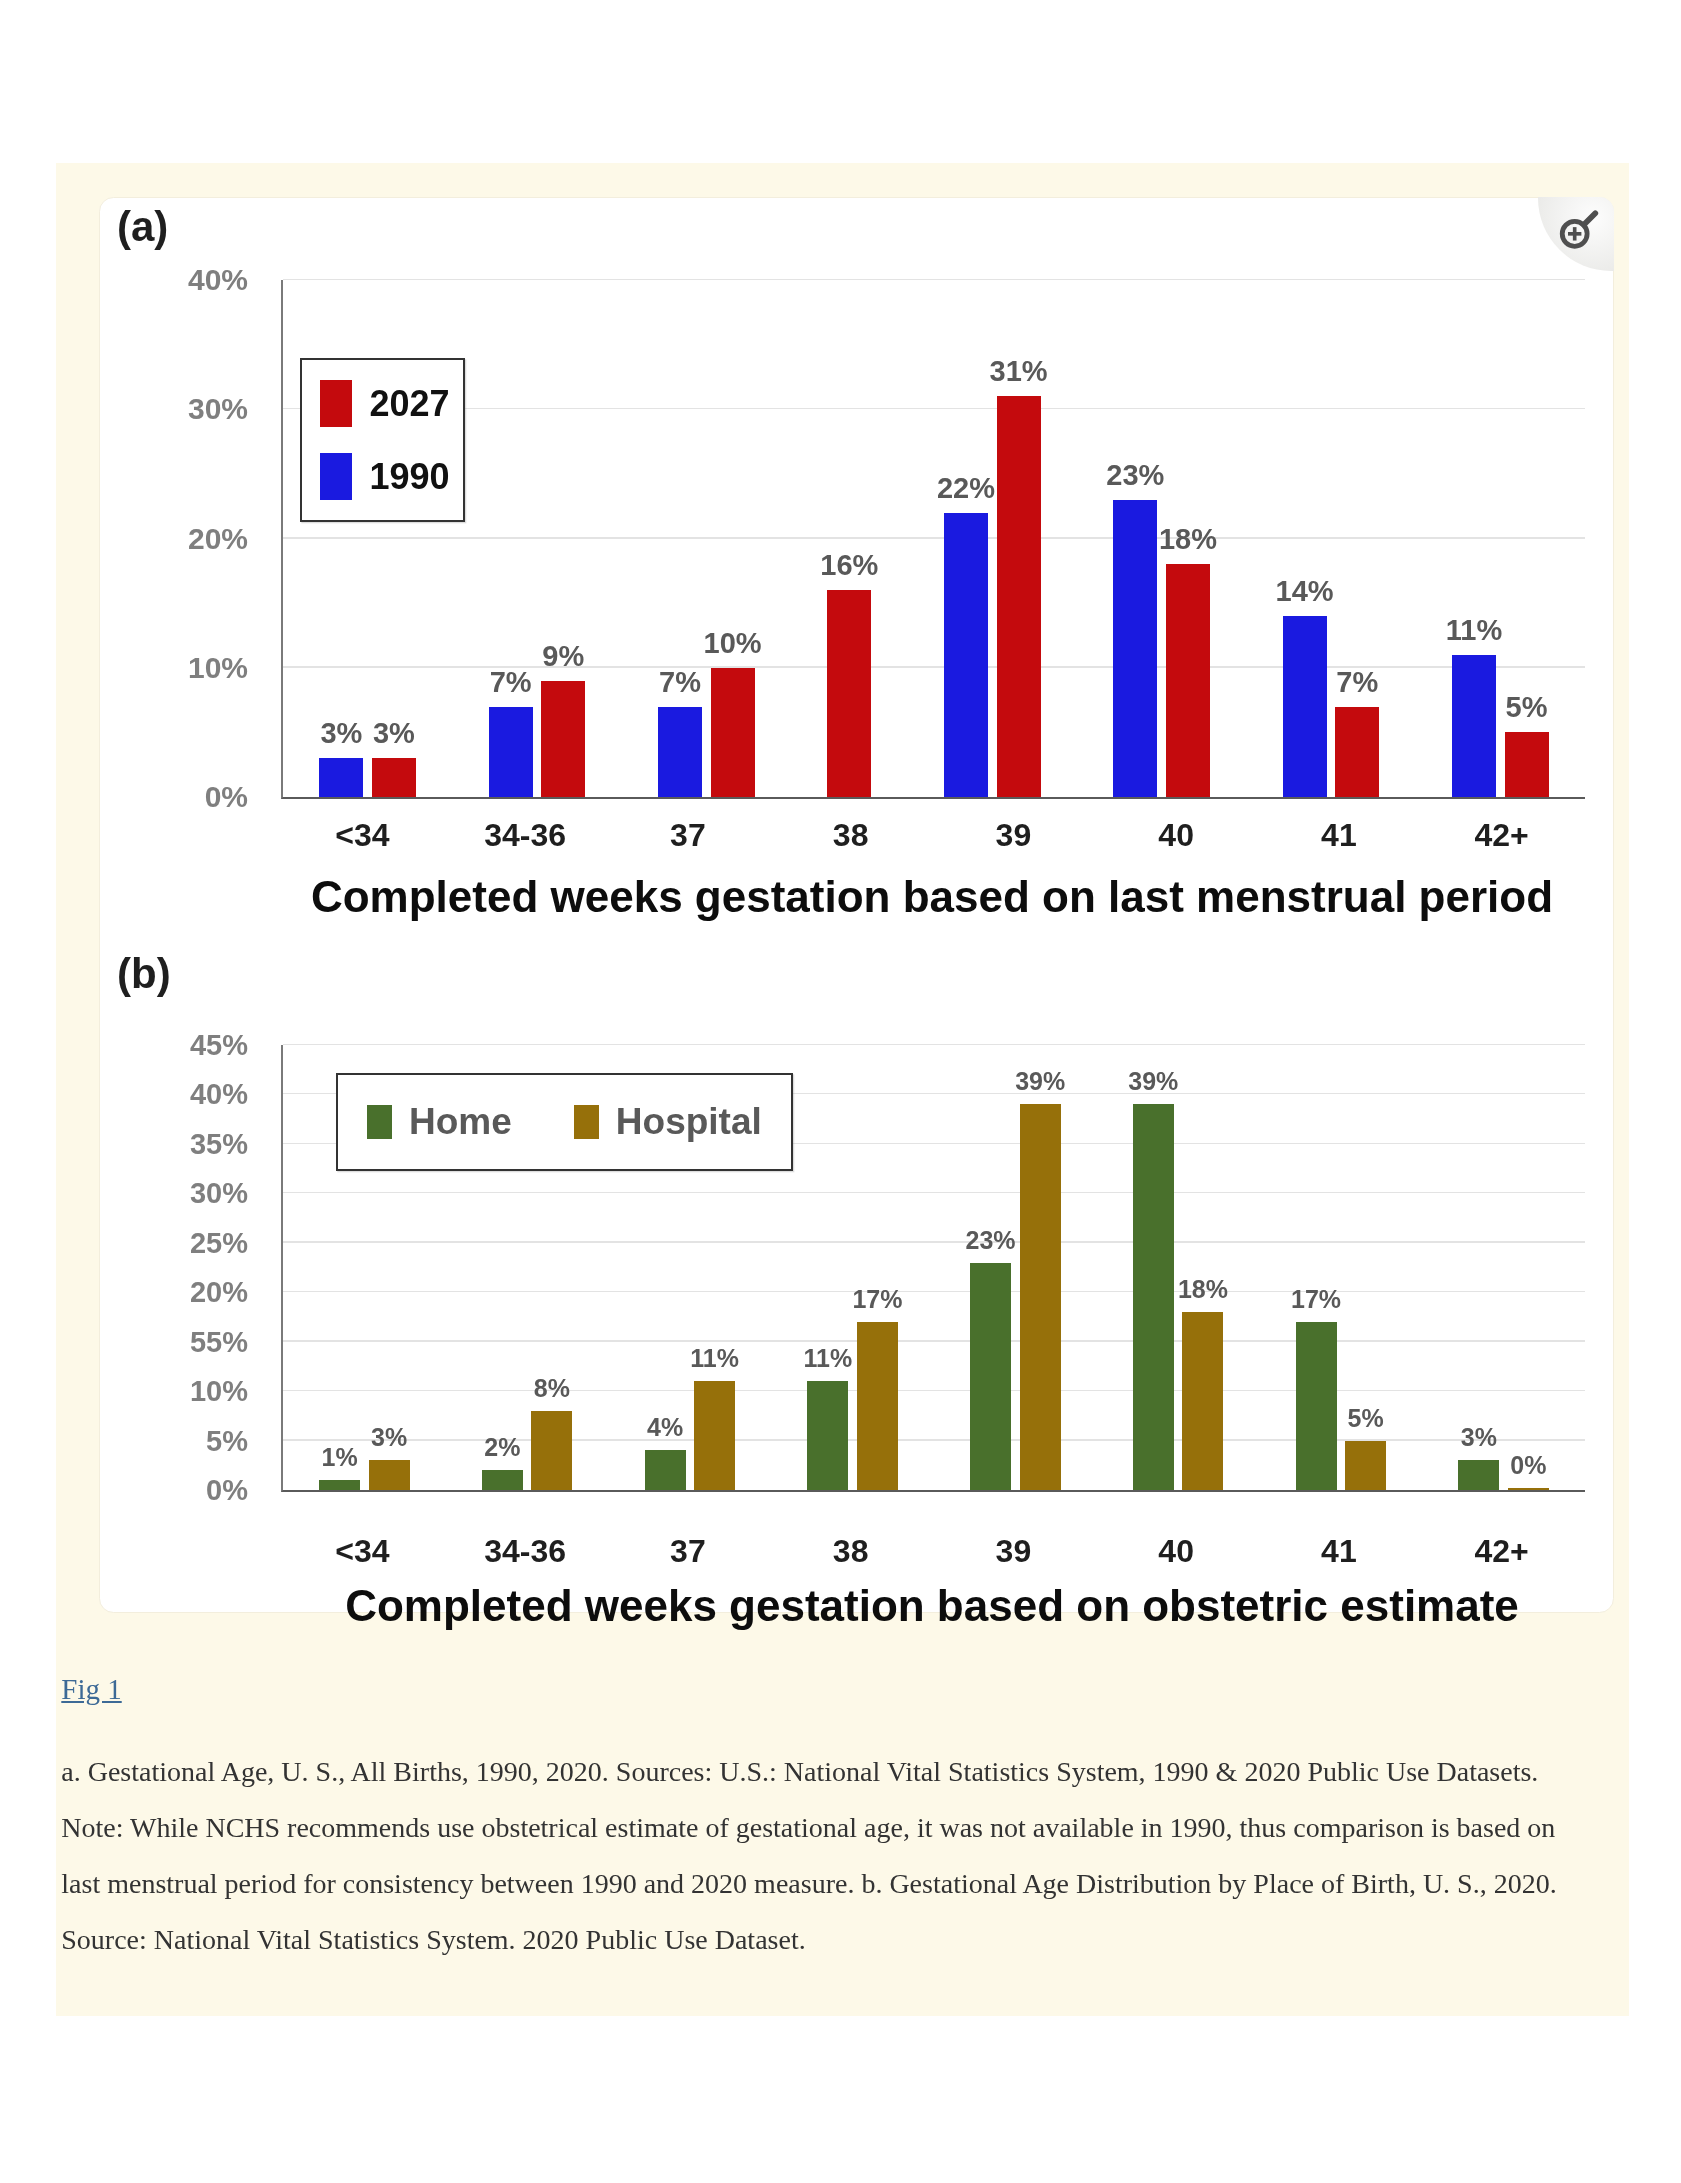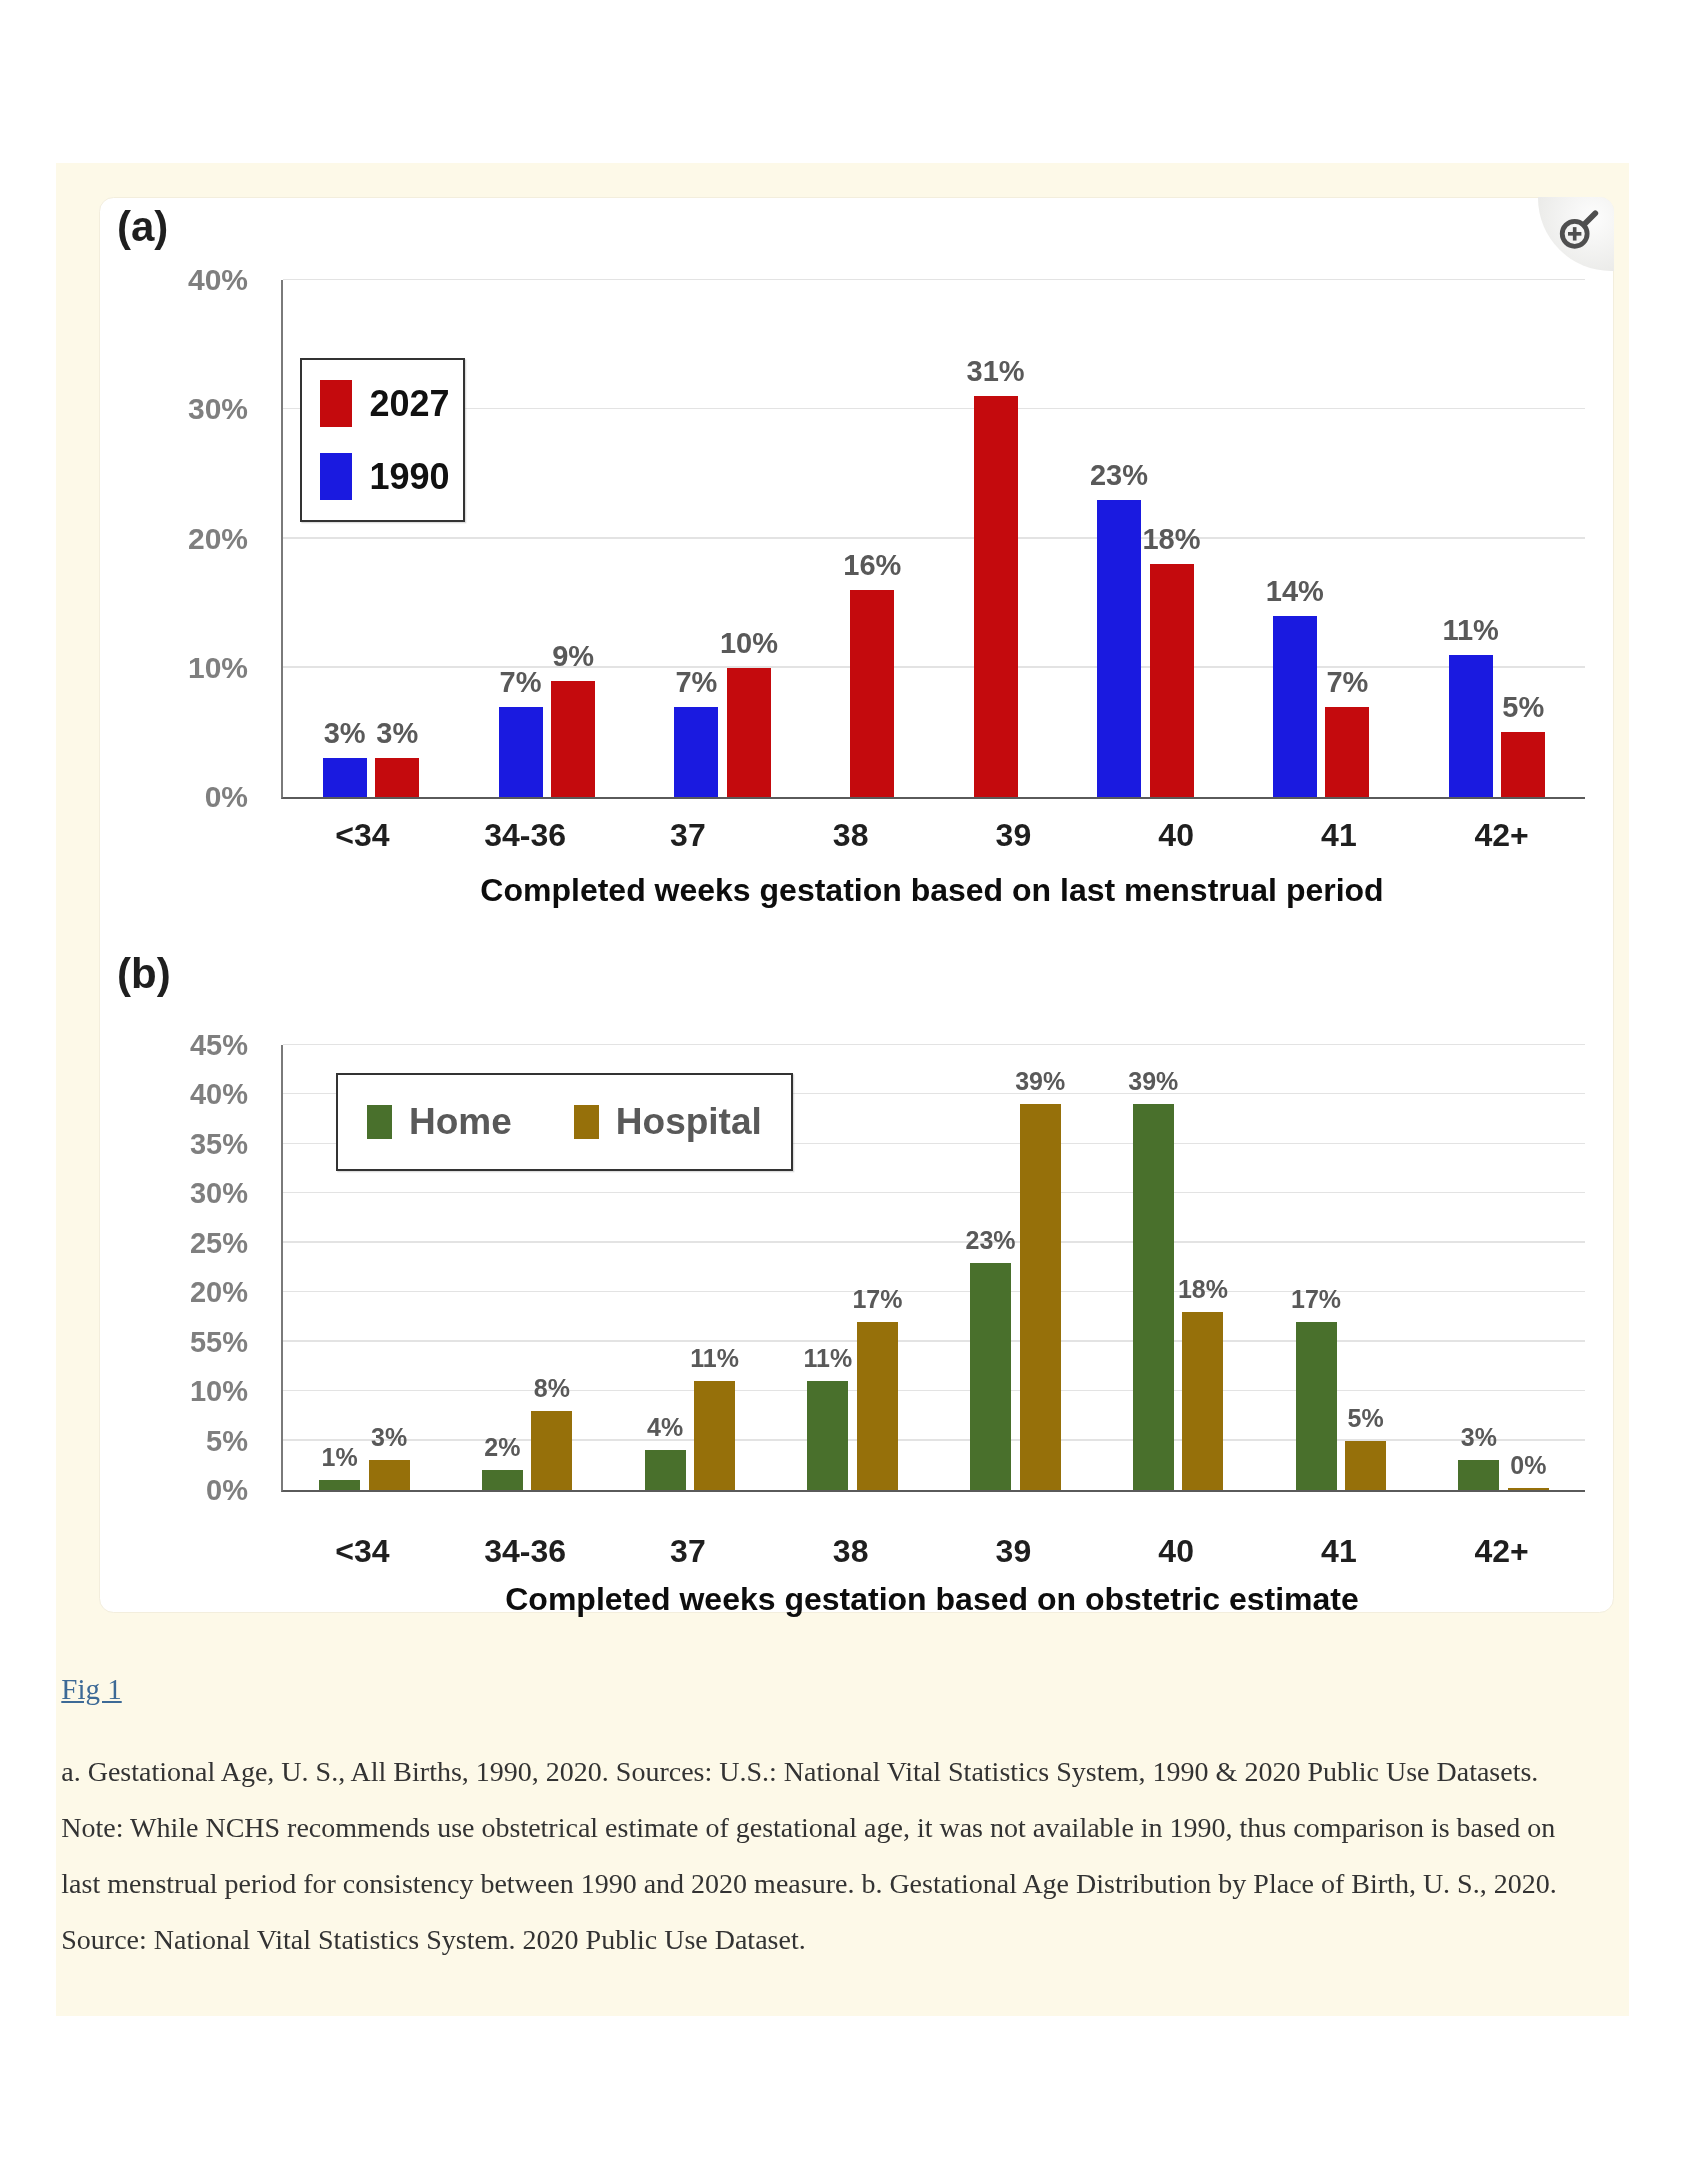--- a/index.html
+++ b/index.html
@@ -42,21 +42,21 @@
   .bar{display:block;}
   .chart-a .bar{width:44px;}
   .chart-b .bar{width:41px;}
   .blabel{position:absolute;left:50%;transform:translateX(-50%);font-weight:bold;color:#595959;white-space:nowrap;}
   .chart-a .blabel{font-size:29px;}
   .chart-b .blabel{font-size:25px;}
   .xlabels{position:absolute;left:181px;width:1302px;display:flex;justify-content:space-around;}
   .chart-a .xlabels{top:619px;}
   .chart-b .xlabels{top:590px;}
   .xtick{flex:1;text-align:center;font-size:32px;font-weight:bold;color:#1f1f1f;}
-  .axis-title{position:absolute;left:181px;width:1302px;text-align:center;font-size:32px;font-weight:bold;
+  .axis-title{position:absolute;left:181px;width:1302px;text-align:center;font-size:44px;font-weight:bold;
               color:#0d0d0d;}
   .chart-a .axis-title{top:674px;}
   .chart-b .axis-title{top:638px;}
   
   .legend{position:absolute;background:#ffffff;border:2px solid #333333;z-index:3;box-sizing:border-box;
           box-shadow:1.3px 1.3px 0 rgba(120,120,120,.25);}
   .legend-v{left:16.5px;top:78px;width:165px;padding:20px 13px 20px 18.5px;display:flex;flex-direction:column;gap:26px;}
   .legend-h{left:53px;top:28px;padding:26px 29px;display:flex;flex-direction:row;gap:62px;align-items:center;}
   .litem{display:flex;align-items:center;gap:17px;}
   .legend-v .swatch{width:42px;height:47px;}
@@ -130,20 +130,24 @@
                   <div class="bar" style="background: rgb(196, 10, 13); height: 25%;"></div>
                 </div>
               </div>
               <div class="group">
                 <div class="barwrap">
                   <div class="blabel" style="bottom: calc(40% + 8px);">16%</div>
                   <div class="bar" style="background: rgb(196, 10, 13); height: 40%;"></div>
                 </div>
               </div>
               <div class="group">
+                <div class="barwrap">
+                  <div class="blabel" style="bottom: calc(55% + 8px);">22%</div>
+                  <div class="bar" style="background: rgb(26, 26, 224); height: 55%;"></div>
+                </div>
                 <div class="barwrap">
                   <div class="blabel" style="bottom: calc(77.5% + 8px);">31%</div>
                   <div class="bar" style="background: rgb(196, 10, 13); height: 77.5%;"></div>
                 </div>
               </div>
               <div class="group">
                 <div class="barwrap">
                   <div class="blabel" style="bottom: calc(57.5% + 8px);">23%</div>
                   <div class="bar" style="background: rgb(26, 26, 224); height: 57.5%;"></div>
                 </div>

